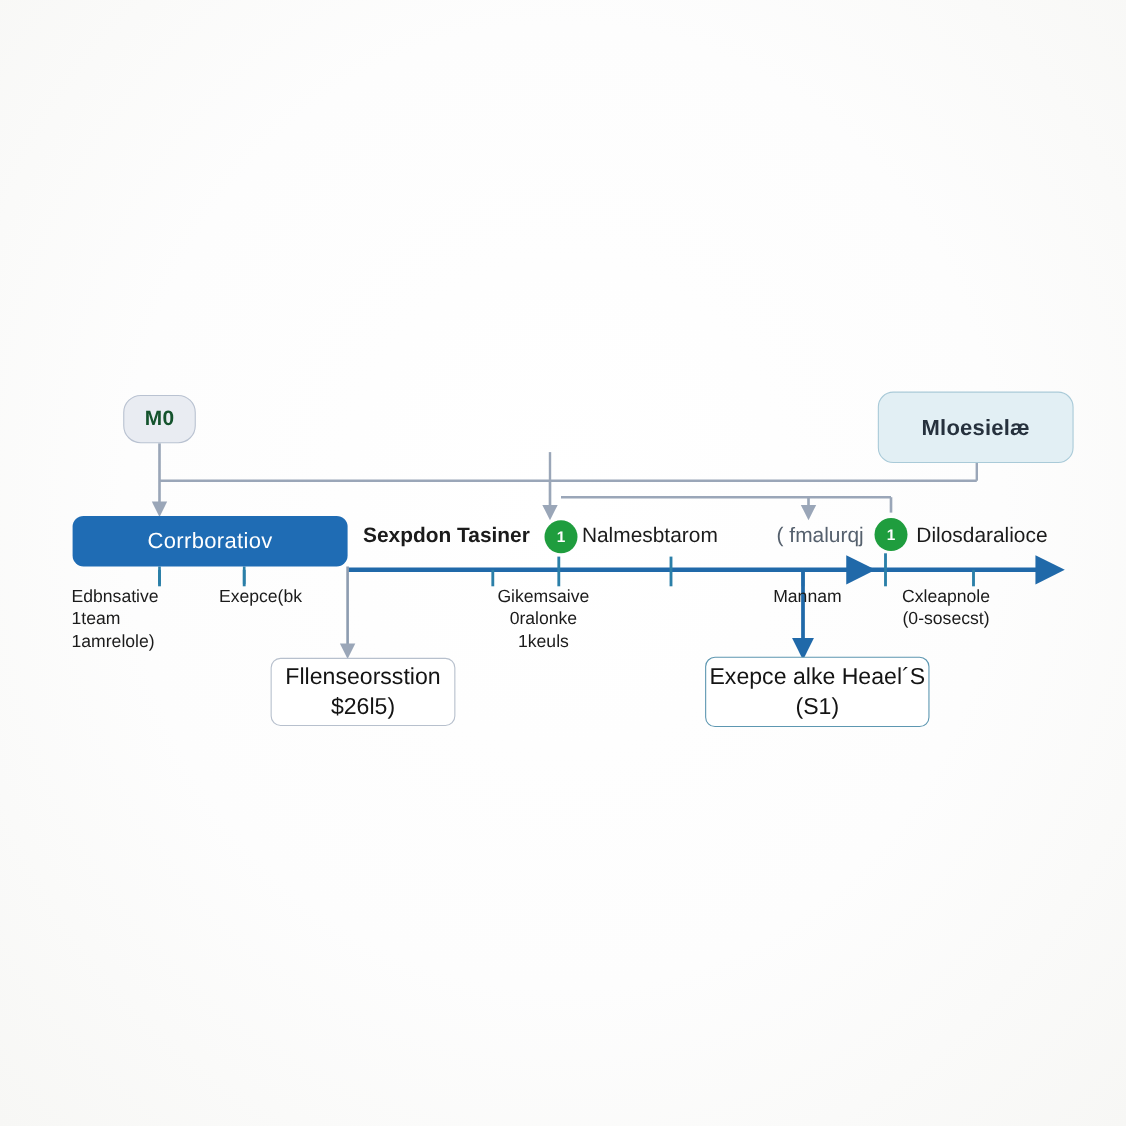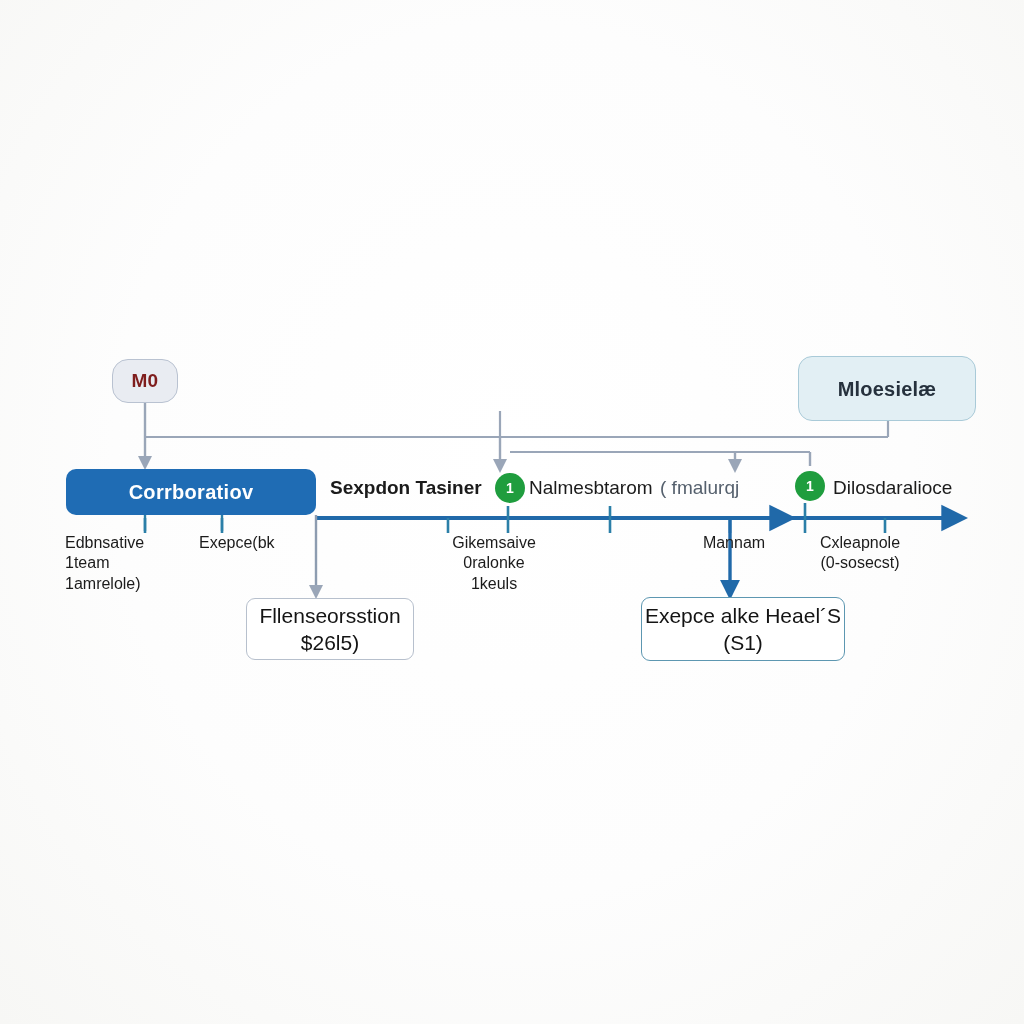--- a/index.html
+++ b/index.html
@@ -52,21 +52,21 @@
     text-align: center;
     line-height: 1.1;
   }
   .pill.small {
     left: 112px; top: 359px;
     width: 66px; height: 44px;
     border-radius: 16px;
     background: #e9ecf2;
     border: 1.6px solid #b9c2d1;
     font-size: 19px;
-    color: #7f1d1d;
+    color: #14532d;
   }
   .pill.mid {
     left: 392px; top: 361px;
     width: 216px; height: 50px;
     background: #e3e6ef;
     border: 1.6px solid #b2bccd;
     font-size: 20px;
   }
   .pill.right {
     left: 798px; top: 356px;
@@ -82,21 +82,21 @@
     position: absolute;
     left: 66px; top: 469px;
     width: 250px; height: 46px;
     border-radius: 10px;
     background: #1f6cb4;
     display: flex;
     align-items: center;
     justify-content: center;
     color: #ffffff;
     font-size: 20px;
-    font-weight: 700;
+    font-weight: 400;
     letter-spacing: .3px;
   }
 
   
   .axis-label {
     position: absolute;
     font-size: 19px;
     color: #1b1b1b;
     white-space: nowrap;
     line-height: 1;
@@ -224,21 +224,21 @@
   </div>
 
   <div class="phase-block">
     <span>Corrboratiov</span>
   </div>
 
   <div class="axis-label" style="left:330px; top:478px;font-weight:bold;">Sexpdon Tasiner</div>
 
   <div class="axis-label" style="left:529px; top:478px;">Nalmesbtarom</div>
 
-  <div class="axis-label muted" style="left:660px; top:478px;">( fmalurqj</div>
+  <div class="axis-label muted" style="left:706px; top:478px;">( fmalurqj</div>
 
   <div class="axis-label" style="left:833px; top:478px;">Dilosdaralioce</div>
 
   <div class="marker" style="left:495px; top:473px;">
     <span>1</span>
   </div>
 
   <div class="marker" style="left:795px; top:471px;">
     <span>1</span>
   </div>

